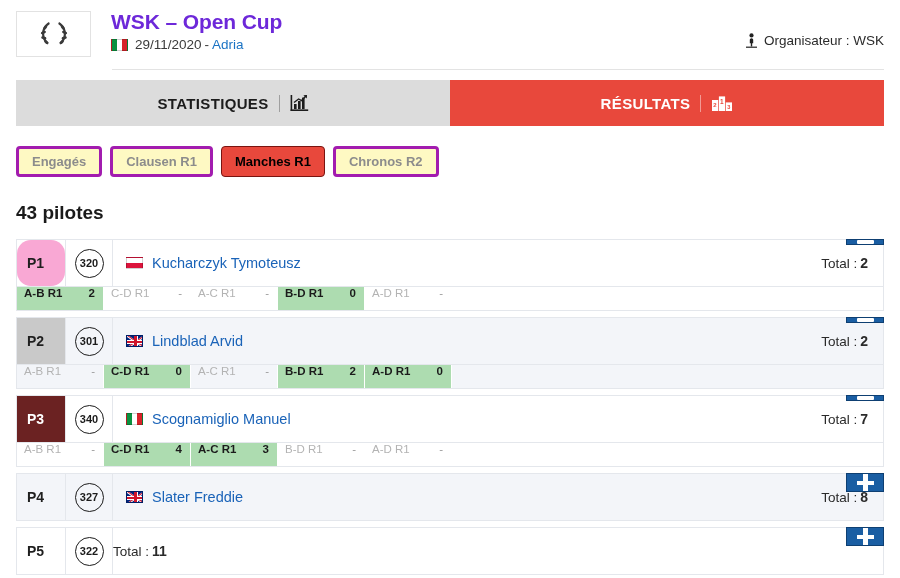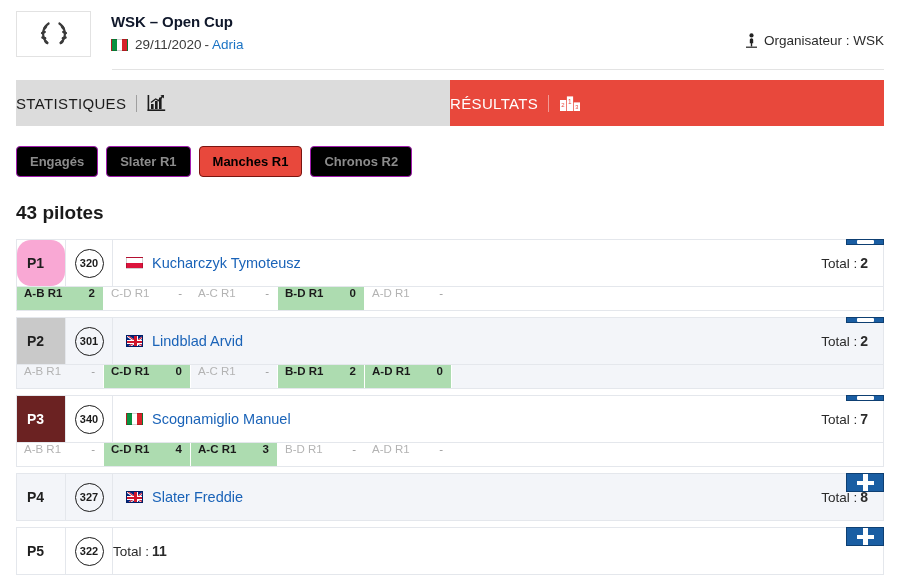--- a/index.html
+++ b/index.html
@@ -22,21 +22,21 @@
   .logo-box {
     width: 75px; height: 46px;
     border: 1px solid #e2e2e2;
     background: #fff;
     display: flex; align-items: center; justify-content: center;
     flex: 0 0 auto;
   }
   .logo-box svg { display: block; }
   .event-block { margin-left: 20px; padding-top: 1px; }
   .event-title {
-    font-size: 15px; font-weight: bold; color: #0f172a;
+    font-size: 21px; font-weight: bold; color: #6d28d9;
     letter-spacing: -0.1px; line-height: 20px;
   }
   .event-sub {
     margin-top: 5px;
     display: flex; align-items: center;
     font-size: 13.5px; color: #3b3b3b;
   }
   .flag { display: inline-block; flex: 0 0 auto; border: 1px solid rgba(0,0,0,.18); }
   .flag-it { width: 17px; height: 12px; background: linear-gradient(to right,#0a9240 0 33.3%,#ffffff 33.3% 66.6%,#d8232a 66.6% 100%); }
   .flag-pl { width: 17px; height: 12px; background: linear-gradient(to bottom,#ffffff 0 50%,#dc143c 50% 100%); }
@@ -64,40 +64,40 @@
   .organiser .org-ico { margin-right: 6px; display: block; }
   .header-rule {
     position: absolute; left: 112px; right: 16px; bottom: 0;
     height: 1px; background: #e3e3e3;
   }
 
   
   .tabs { display: flex; height: 46px; margin: 10px 16px 0 16px; }
   .tab {
     flex: 1 1 0;
-    display: flex; align-items: center; justify-content: flex-start;
-    font-size: 15px; font-weight: normal; letter-spacing: .35px;
+    display: flex; align-items: center; justify-content: center;
+    font-size: 15px; font-weight: bold; letter-spacing: .35px;
     cursor: pointer; user-select: none;
   }
   .tab-stats { background: #dcdcdc; color: #1c1c1c; }
   .tab-res   { background: #e8483c; color: #ffffff; }
   .tab .divider { width: 1px; height: 17px; margin: 0 10px; opacity: .45; }
   .tab-stats .divider { background: #555; }
   .tab-res .divider { background: #fff; }
 
   
   .subtabs { display: flex; gap: 8px; margin: 20px 0 0 16px; }
   .subtab {
     height: 31px; padding: 0 13px;
     display: flex; align-items: center;
     border-radius: 4px;
     font-size: 13px; font-weight: bold;
     cursor: pointer; user-select: none;
   }
-  .subtab.idle { background: #000000; border: 1px solid #a21caf; color: #8c8c8c; }
+  .subtab.idle { background: #fef9c3; border: 3px solid #a21caf; color: #8c8c8c; }
   .subtab.active { background: #e8483c; border: 1px solid #7a1410; color: #000000; }
 
   
   .pilot-count {
     margin: 25px 15px 0 16px;
     font-size: 19px; font-weight: bold; color: #1a1a1a;
   }
 
   
   .list { margin: 15px 16px 0 16px; }
@@ -241,21 +241,21 @@
       <text x="17.9" y="14.6" font-size="5.6" fill="#e8483c" text-anchor="middle" font-family="Liberation Sans">3</text>
     </svg>
   </div>
 </div>
 
 <div class="subtabs">
   <div class="subtab idle">
     <span>Engagés</span>
   </div>
   <div class="subtab idle">
-    <span>Slater R1</span>
+    <span>Clausen R1</span>
   </div>
   <div class="subtab active">
     <span>Manches R1</span>
   </div>
   <div class="subtab idle">
     <span>Chronos R2</span>
   </div>
 </div>
 
 <div class="pilot-count">43 pilotes</div>

